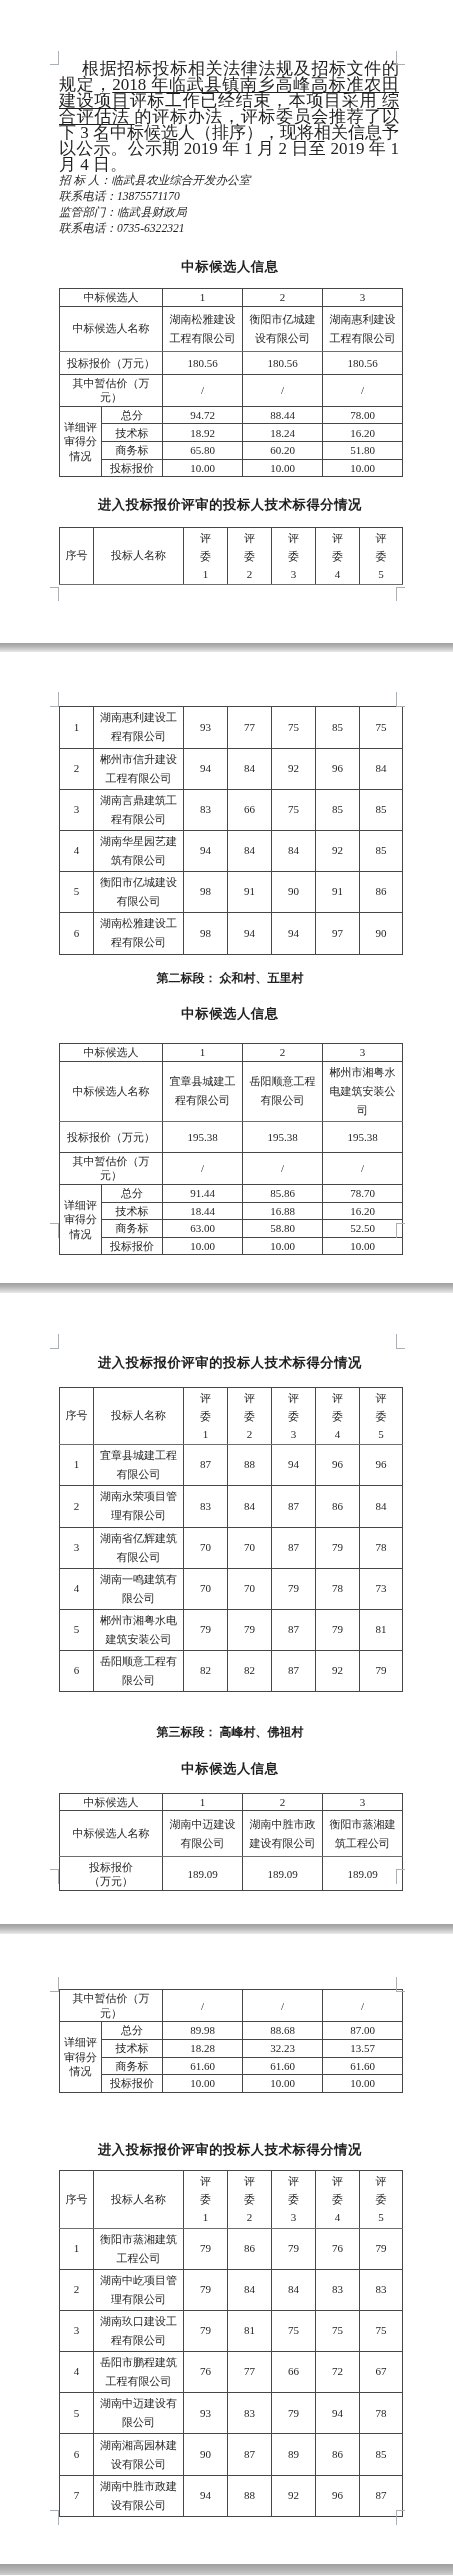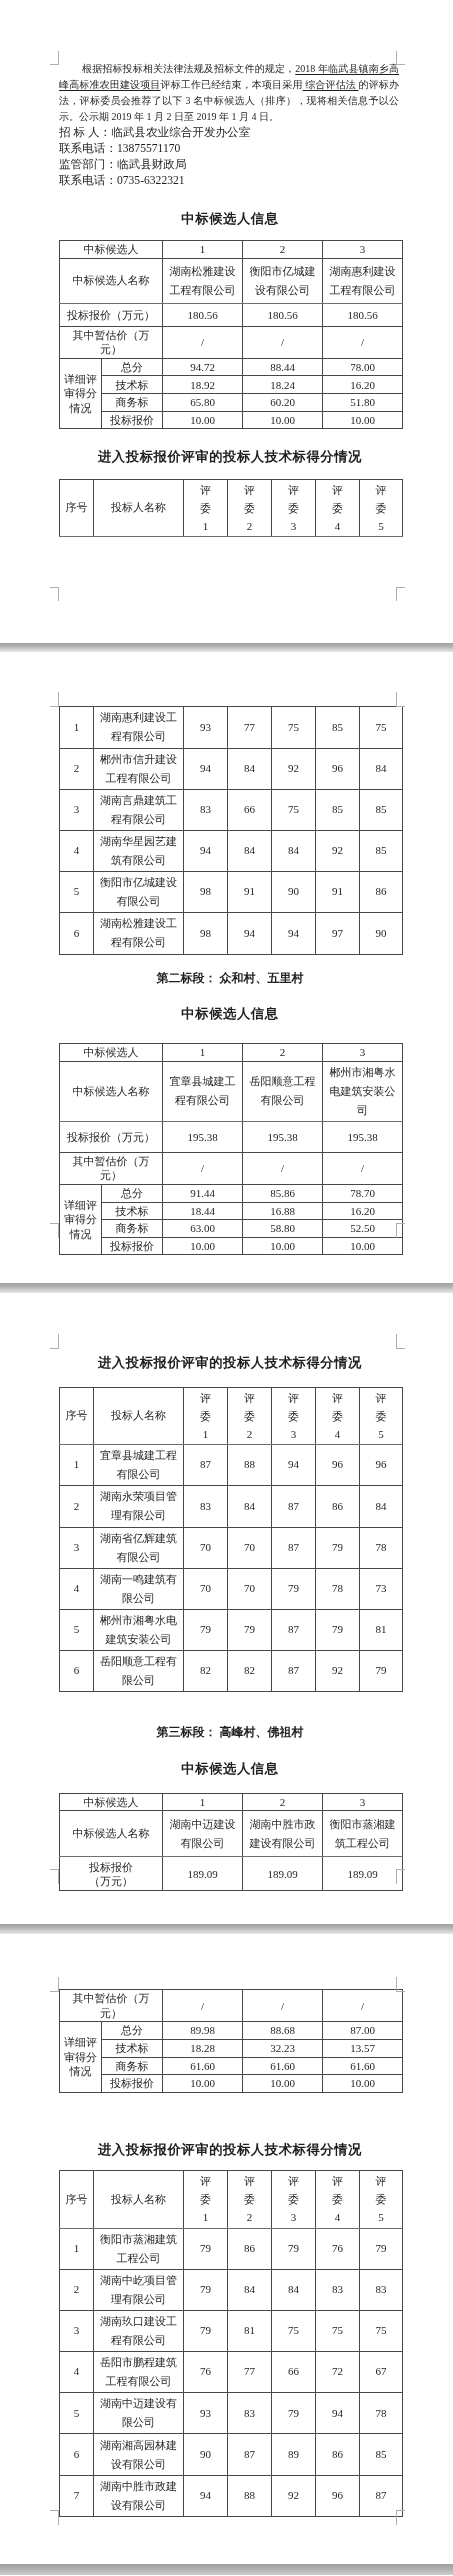--- a/index.html
+++ b/index.html
@@ -7,23 +7,23 @@
   .page{position:relative;width:453px;background:#ffffff;overflow:hidden;}
   #p1{height:643px}
   #p2{height:631px}
   #p3{height:631px}
   #p4{height:630px}
   .pagebar{width:453px;height:9.4px;background:linear-gradient(180deg,#9f9f9f 0%,#b5b5b5 40%,#e9e9e9 100%);}
   .pagebar.b2,.pagebar.b3{height:10px}
   .pagebar.bottom{height:11px;background:linear-gradient(180deg,#9f9f9f 0%,#b5b5b5 55%,#cfcfcf 100%);}
 
   
-  .para{margin:61px 54px 0 59px;font-size:10px;line-height:16px;text-align:justify;text-indent:23px;}
+  .para{margin:61px 54px 0 59px;font-size:17px;line-height:16px;text-align:justify;text-indent:23px;}
   .para u{text-decoration:underline;text-underline-offset:1.7px;}
-  .contacts{margin:0 54px 0 59px;font-size:11.6px;line-height:16px;}
+  .contacts{margin:0 54px 0 59px;font-size:11.6px;line-height:16px;font-style:italic;}
   .contacts p{margin:0;}
 
   
   .sec{margin:0 0 0 59px;width:342px;text-align:center;font-family:"Liberation Serif","DejaVu Serif",serif;
        font-size:12px;font-weight:bold;line-height:15.5px;}
   .hd{margin:0 0 0 59px;width:342px;text-align:center;font-family:"Liberation Sans","DejaVu Sans",sans-serif;
       font-size:13.3px;font-weight:bold;line-height:16.6px;letter-spacing:0.6px;}
 
   
   table{border-collapse:collapse;table-layout:fixed;margin-left:59px;width:342px;}

